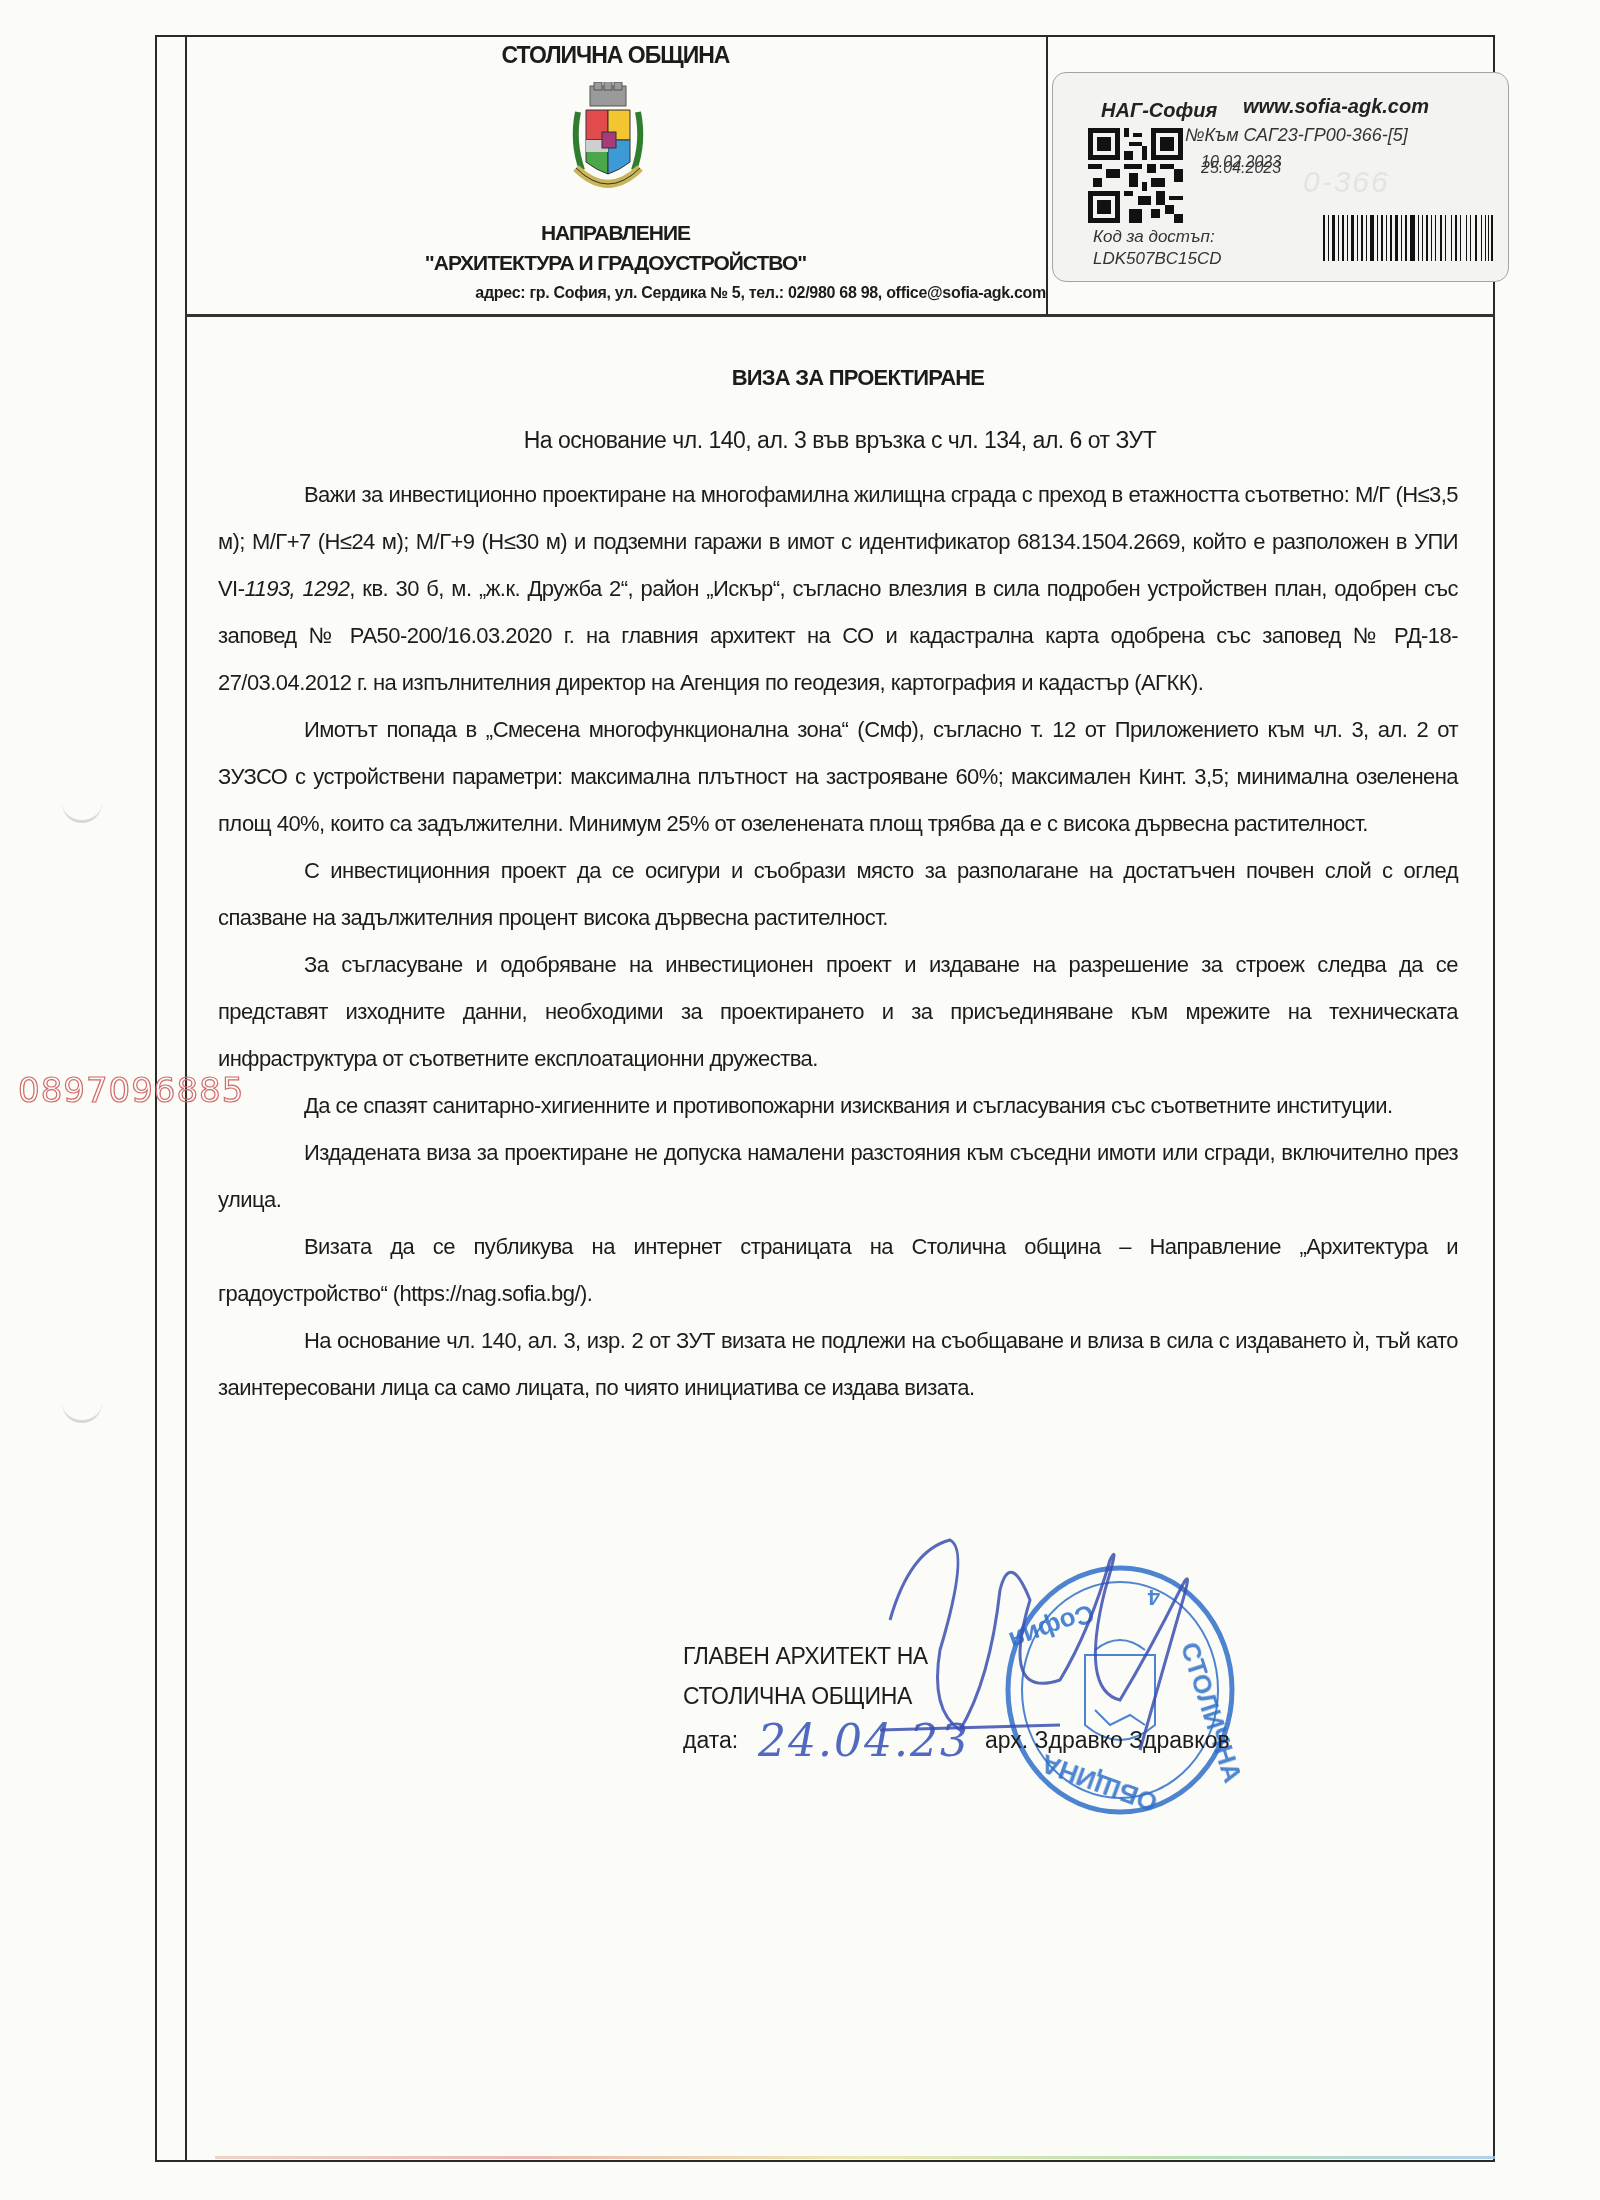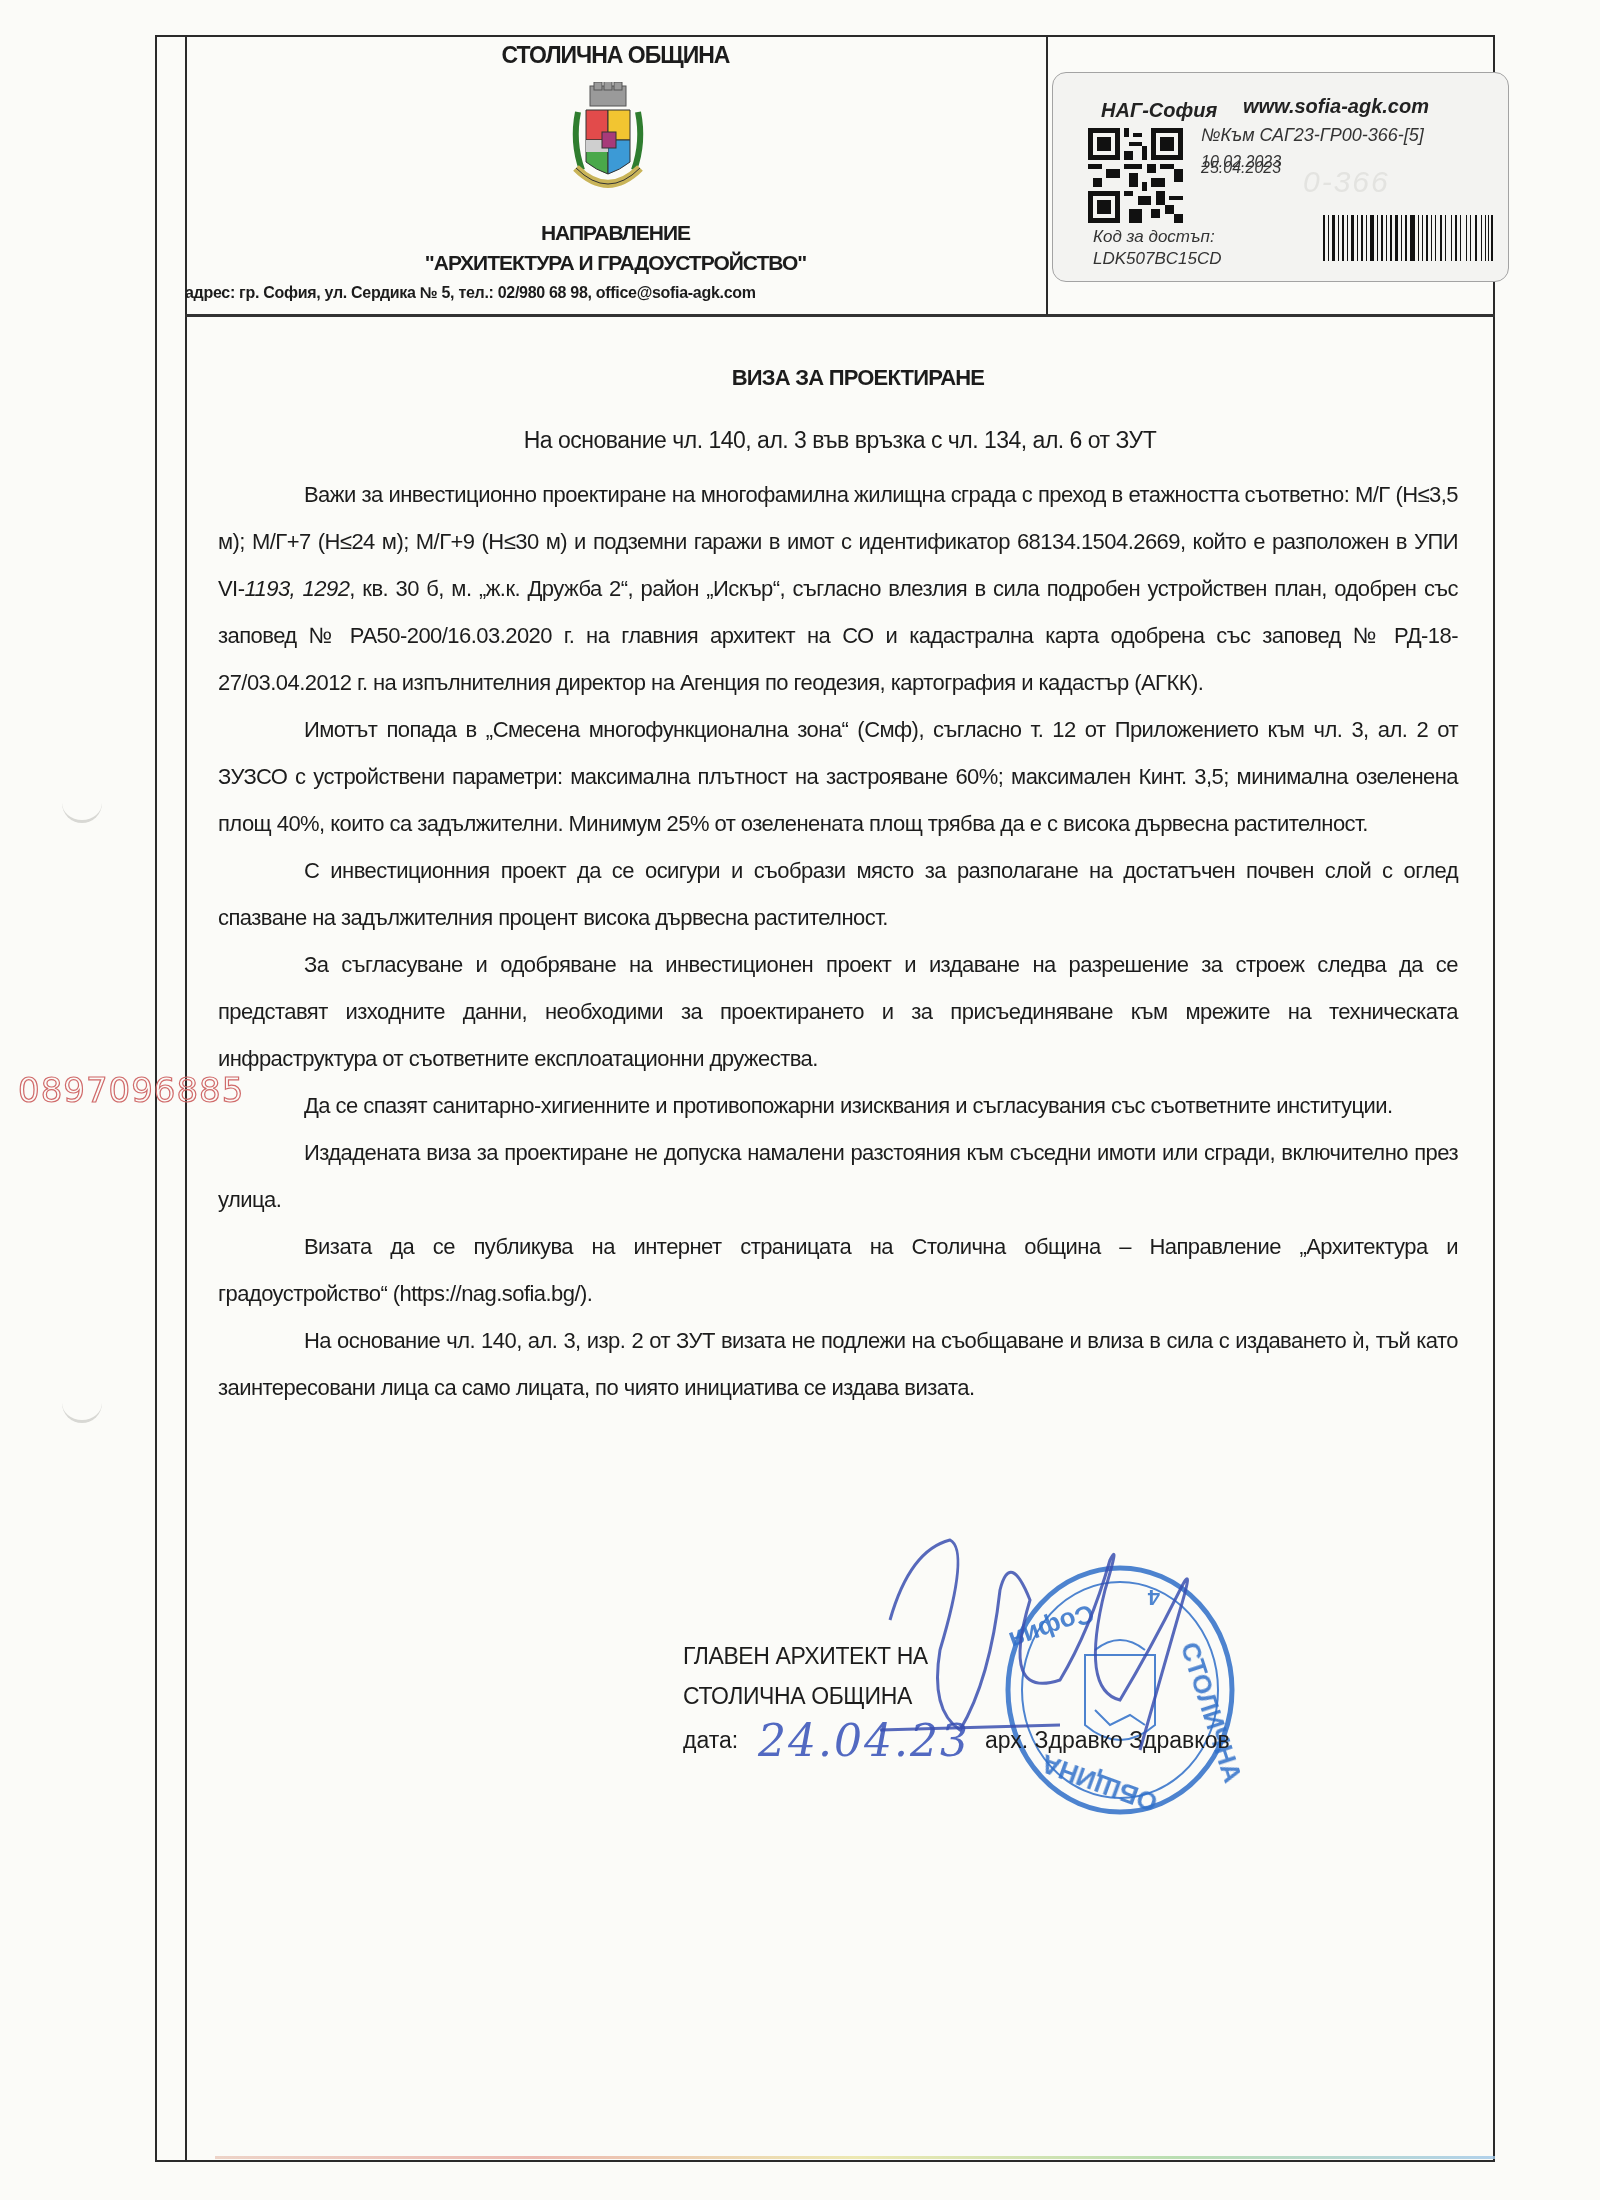--- a/index.html
+++ b/index.html
@@ -38,33 +38,33 @@
     font-size: 23px; font-weight: bold; letter-spacing: -1px;
   }
   .crest {
     position: absolute; left: 568px; top: 82px; width: 80px; height: 118px;
   }
   .dept-name {
     position: absolute; left: 185px; width: 861px; top: 218px; text-align: center;
     font-size: 21px; font-weight: bold; letter-spacing: -1px; line-height: 30px;
   }
   .address {
-    position: absolute; left: 185px; width: 861px; top: 284px; text-align: left;
+    position: absolute; left: 185px; width: 861px; top: 284px; text-align: right;
     font-size: 16px; font-weight: bold; letter-spacing: -.3px;
   }
 
   
   .sticker {
     position: absolute; left: 1052px; top: 72px; width: 455px; height: 208px;
     background: #f3f3f1; border-radius: 14px; border: 1px solid #a3a3a3; font-style: italic;
   }
   .st-issuer { position: absolute; left: 48px; top: 26px; font-size: 20px; font-weight: bold; color: #222; }
   .st-site { position: absolute; left: 190px; top: 22px; font-size: 20px; font-weight: bold; color: #222; }
   .qr { position: absolute; left: 35px; top: 55px; width: 95px; height: 95px; }
-  .st-ref { position: absolute; left: 148px; top: 52px; font-size: 18px; color: #333; }
+  .st-ref { position: absolute; left: 132px; top: 52px; font-size: 18px; color: #333; }
   .st-date1 { position: absolute; left: 148px; top: 80px; font-size: 16px; color: #333; }
   .st-date2 { position: absolute; left: 148px; top: 86px; font-size: 16px; color: #333; }
   .st-ghost { position: absolute; left: 250px; top: 92px; font-size: 30px; color: #e3e3e0; letter-spacing: 2px; }
   .st-code-label { position: absolute; left: 40px; top: 154px; font-size: 17px; color: #333; }
   .st-code { position: absolute; left: 40px; top: 176px; font-size: 17px; color: #333; }
   .barcode { position: absolute; left: 270px; top: 142px; width: 180px; height: 46px; }
 
   
   .doc-title {
     position: absolute; left: 185px; width: 1346px; top: 365px; text-align: center;

